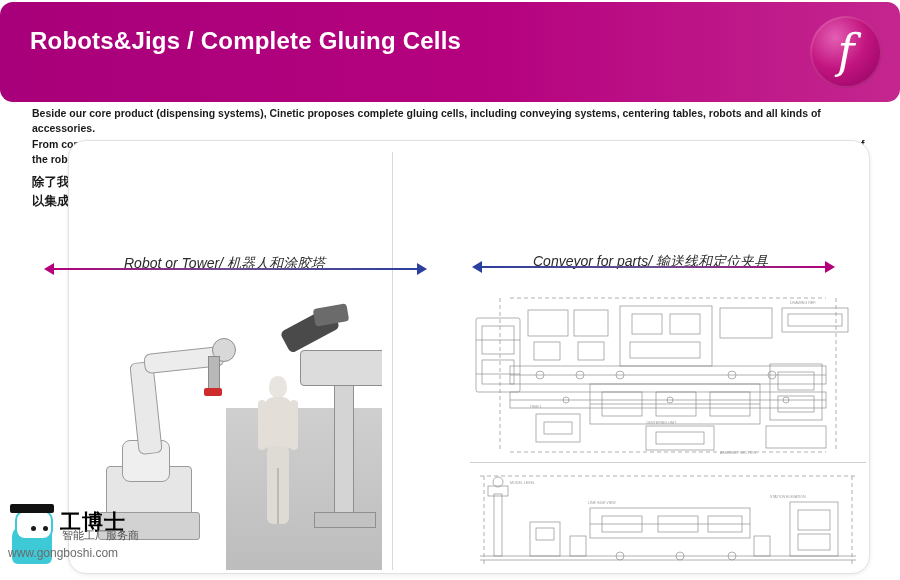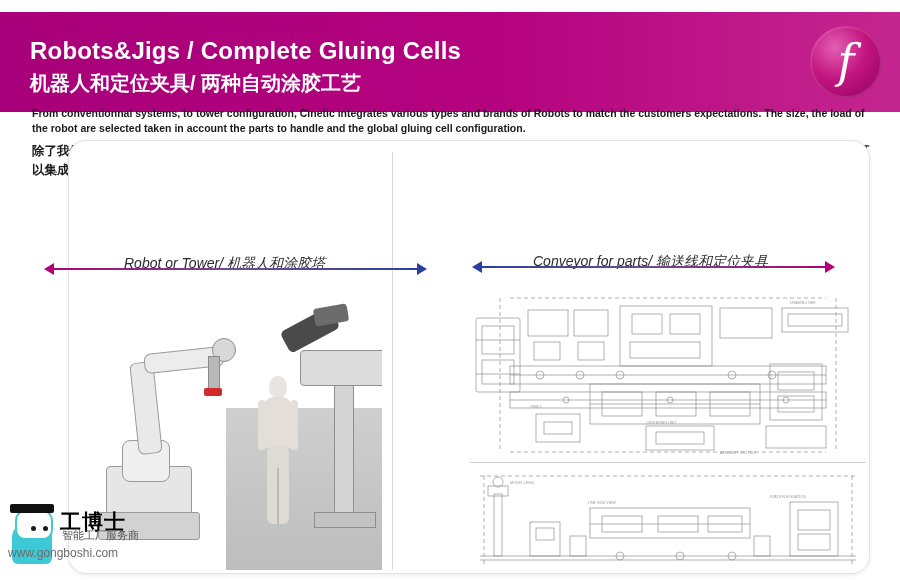--- a/index.html
+++ b/index.html
@@ -15,25 +15,26 @@
     width: 900px;
     height: 580px;
     background: #ffffff;
     overflow: hidden;
   }
 
   
   .header {
     position: absolute;
     left: 0;
-    top: 12px;
+    top: 2px;
     width: 900px;
     height: 100px;
     background: #b3007a;
     background: linear-gradient(90deg, #a8007a 0%, #b5027f 55%, #c4268f 100%);
+    border-radius: 13px;
   }
   .header-title {
     position: absolute;
     left: 30px;
     top: 25px;
     color: #ffffff;
     font-size: 24px;
     font-weight: bold;
     letter-spacing: 0.2px;
     white-space: nowrap;
@@ -464,27 +465,27 @@
     font-size: 12px;
   }
 </style>
 </head>
 <body>
 
 <div id="page">
 
   <div class="header">
     <div class="header-title">Robots&amp;Jigs / Complete Gluing Cells</div>
-    <div class="header-subtitle">机器人和定位夹具/ 两种自动涂胶工艺</div>
     <div class="logo-badge">
       <div class="logo-glyph">f</div>
     </div>
   </div>
 
   <div class="body-text">
+    <p>Beside our core product (dispensing systems), Cinetic  proposes complete gluing cells, including conveying systems, centering tables, robots and all kinds of accessories.</p>
     <p>From conventionnal systems, to tower configuration, Cinetic integrates various types and brands of Robots to match the customers expectations. The size, the load of the robot are selected taken in account the parts to handle and the global gluing cell configuration.</p>
     <p class="cn">除了我们的核心产品（材料分配系统），法弗岱提供涂胶各单元，包括输送系统，定位平台，机器人及各种配件。从传统系统，到塔座配置，法孚岱克可以集成各种品牌及种类的机器人来满足客户要求。我们会综合考虑机器人尺寸与载重量选择，零部件处理与总的涂胶单元配置。</p>
   </div>
 
   <div class="content-card"></div>
   <div class="card-divider"></div>
 
   <div class="caption caption-left">Robot or Tower/ 机器人和涂胶塔</div>
   <div class="arrow-row arrow-left-row">
     <div class="arrow-head left"></div>

